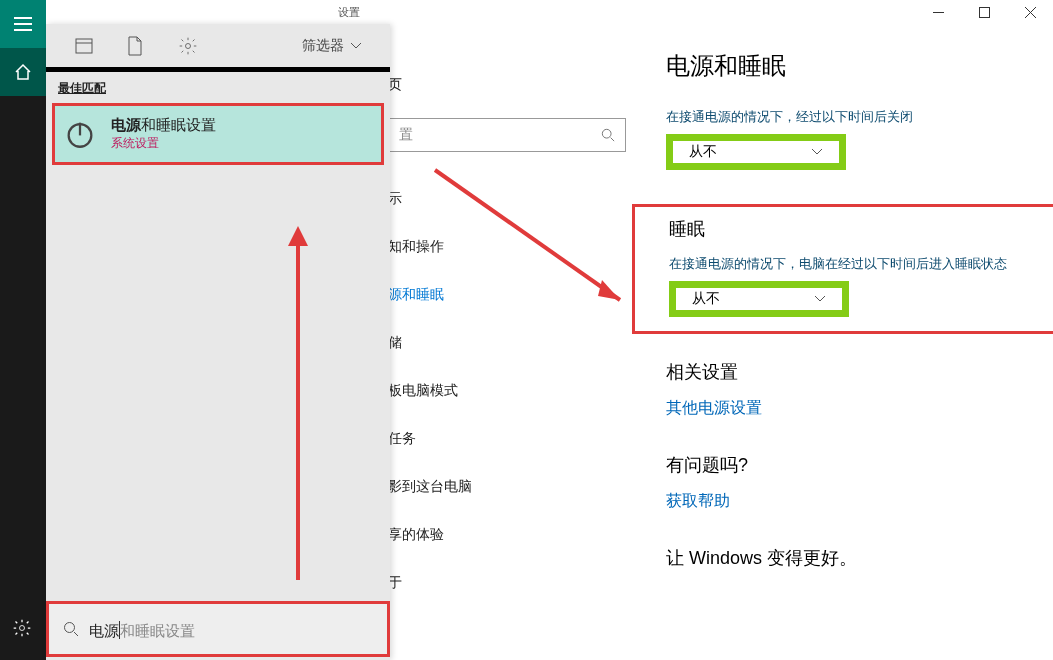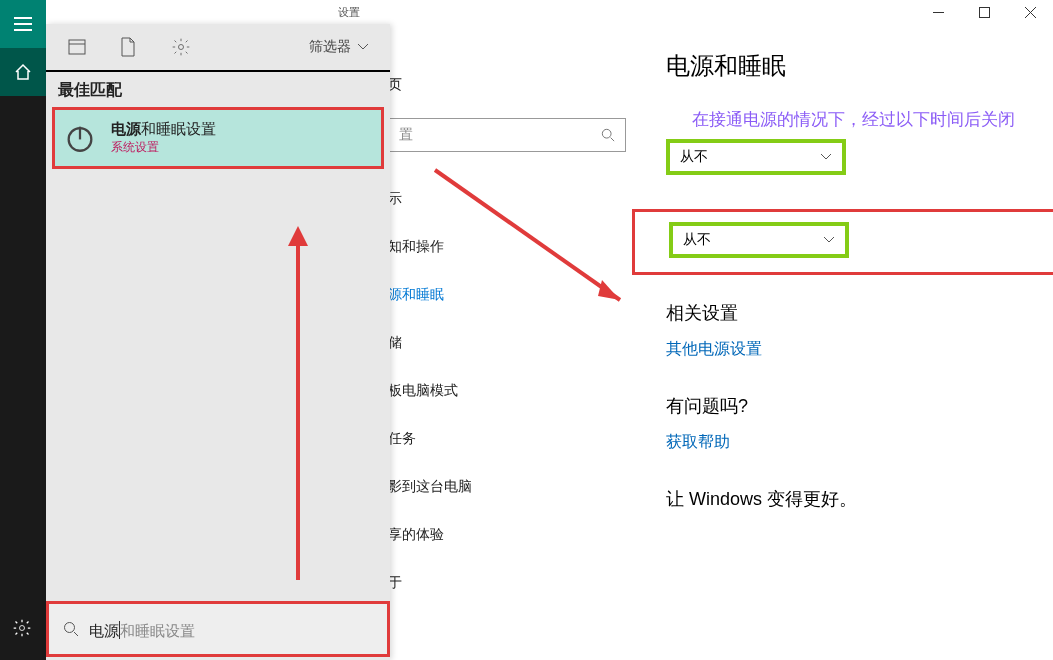--- a/index.html
+++ b/index.html
@@ -20,28 +20,28 @@
       width: 344px;
       height: 636px;
       background: #e8e8e8;
       box-shadow: 2px 0 6px rgba(0,0,0,.15);
       z-index: 10;
     }
     .overlay-top {
       height: 48px;
       display: flex;
       align-items: center;
-      padding: 0 21px;
+      padding: 0 28px;
       gap: 32px;
-      border-bottom: 2px solid #000000;
+      border-bottom: 5px solid #000000;
     }
     .overlay-top .ticon { width: 20px; height: 20px; color: #555; }
     .overlay-top .filter { margin-left: auto; font-size: 14px; color: #444; display: flex; align-items: center; gap: 6px; }
 
-    .best-match-label { font-size: 16px; font-weight: 700; color: #222; padding: 8px 12px 6px; }
+    .best-match-label { font-size: 12px; font-weight: 700; color: #222; padding: 8px 12px 6px; text-decoration: underline; }
 
     .result-item {
       margin: 0 6px;
       padding: 10px 8px;
       background: #b6e5dc;
       border: 3px solid #e03b3b;
       display: flex;
       align-items: center;
       gap: 14px;
     }
@@ -100,29 +100,29 @@
 
     
     .main {
       position: absolute;
       left: 666px;
       top: 50px;
       right: 12px;
     }
     .main h1 { font-size: 24px; font-weight: 400; margin-bottom: 26px; }
     .main h2 { font-size: 18px; font-weight: 400; margin-bottom: 14px; }
-    .main .desc { font-size: 17px; color: #8b5cf6; margin-bottom: 8px; white-space: nowrap; text-align: center; }
+    .main .desc { font-size: 13px; color: #0c4a6e; margin-bottom: 8px; white-space: nowrap; }
     .dropdown {
-      border: 4px solid #84cc16;
+      border: 7px solid #84cc16;
       width: 180px;
       height: 36px;
       display: flex;
       align-items: center;
       justify-content: space-between;
-      padding: 0 10px;
+      padding: 0 16px;
       font-size: 14px;
       margin-bottom: 34px;
     }
     .sleep-box { border: 3px solid #e03b3b; padding: 10px 14px 6px; margin: 0 -16px 26px -34px; }
     .sleep-box .dropdown { margin-left: 20px; margin-bottom: 8px; }
     .sleep-box h2 { margin-left: 20px; }
     .sleep-box .desc { margin-left: 20px; }
     .link { color: #0067b8; font-size: 16px; margin-bottom: 34px; display: inline-block; }
 
     
@@ -248,20 +248,22 @@
 
   <div class="desc">在接通电源的情况下，经过以下时间后关闭</div>
   <div class="dropdown">
     <span>从不</span>
     <svg width="12" height="8" viewBox="0 0 12 8" stroke="#555" fill="none">
         <path d="M1 1l5 5 5-5"></path>
       </svg>
   </div>
 
   <div class="sleep-box">
+    <h2>睡眠</h2>
+    <div class="desc">在接通电源的情况下，电脑在经过以下时间后进入睡眠状态</div>
     <div class="dropdown">
       <span>从不</span>
       <svg width="12" height="8" viewBox="0 0 12 8" stroke="#555" fill="none">
           <path d="M1 1l5 5 5-5"></path>
         </svg>
     </div>
   </div>
 
   <h2>相关设置</h2>
   <a class="link">其他电源设置</a>

